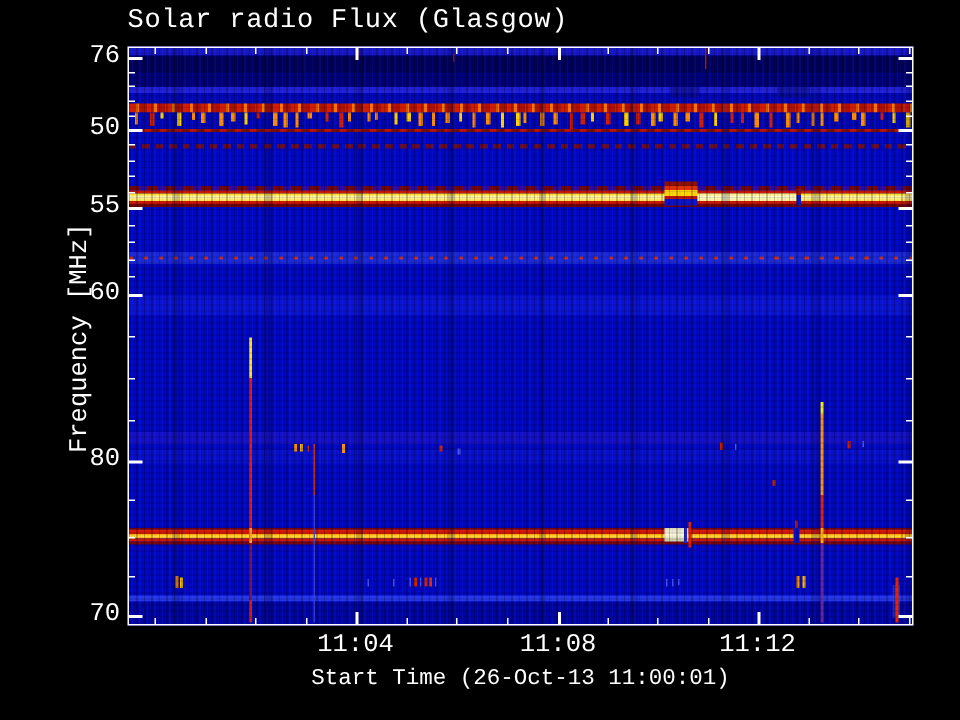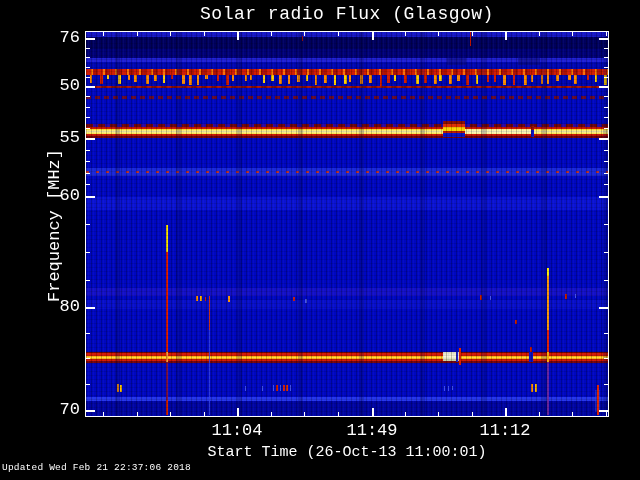--- a/index.html
+++ b/index.html
@@ -1,18 +1,18 @@
 <!DOCTYPE html>
 <html><head>
 <meta charset="utf-8">
 <style>
   html,body{margin:0;padding:0;background:#000;}
   #stage{position:relative;width:640px;height:480px;background:#000;overflow:hidden;
          font-family:"Liberation Mono","DejaVu Sans Mono",monospace;color:#fff;}
-  .title{position:absolute;left:85px;top:4px;width:524px;text-align:center;
+  .title{position:absolute;left:85px;top:4px;width:524px;text-align:left;
          font-size:18px;letter-spacing:0.5px;white-space:nowrap;}
   .yaxis-title{position:absolute;left:-66px;top:216px;width:240px;text-align:center;
          font-size:17px;transform:rotate(-90deg);white-space:nowrap;}
   .xaxis-title{position:absolute;left:85px;top:444px;width:524px;text-align:center;
          font-size:15px;white-space:nowrap;}
   .footer{position:absolute;left:2px;top:462px;font-size:9.5px;letter-spacing:0.2px;white-space:nowrap;}
   .plot{position:absolute;left:85px;top:31px;width:524px;height:386px;
         background:#0007c0;border:1px solid #fff;box-sizing:border-box;overflow:hidden;}
   .band{position:absolute;left:0;width:100%;z-index:1;}
   .patch{position:absolute;z-index:3;}
@@ -257,18 +257,17 @@
   <div id="ylabels">
       <div class="ylab" style="top: 29px;">76</div>
       <div class="ylab" style="top: 77px;">50</div>
       <div class="ylab" style="top: 129px;">55</div>
       <div class="ylab" style="top: 187px;">60</div>
       <div class="ylab" style="top: 298px;">80</div>
       <div class="ylab" style="top: 401px;">70</div>
     </div>
   <div id="xlabels">
       <div class="xlab" style="left: 197px;">11:04</div>
-      <div class="xlab" style="left: 332px;">11:49</div>
+      <div class="xlab" style="left: 332px;">11:08</div>
       <div class="xlab" style="left: 465px;">11:12</div>
     </div>
   <div class="xaxis-title">Start Time (26-Oct-13 11:00:01)</div>
-  <div class="footer">Updated Wed Feb 21 22:37:06 2018</div>
 </div>
 
 </body></html>

